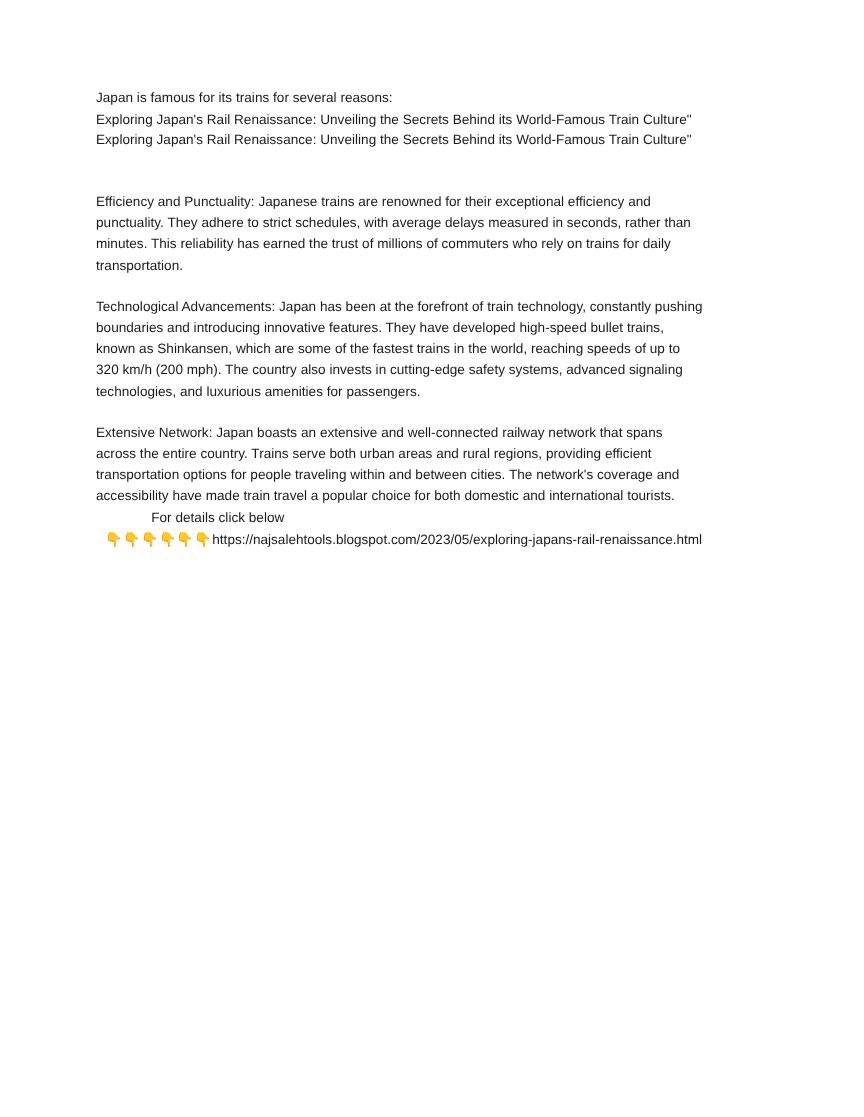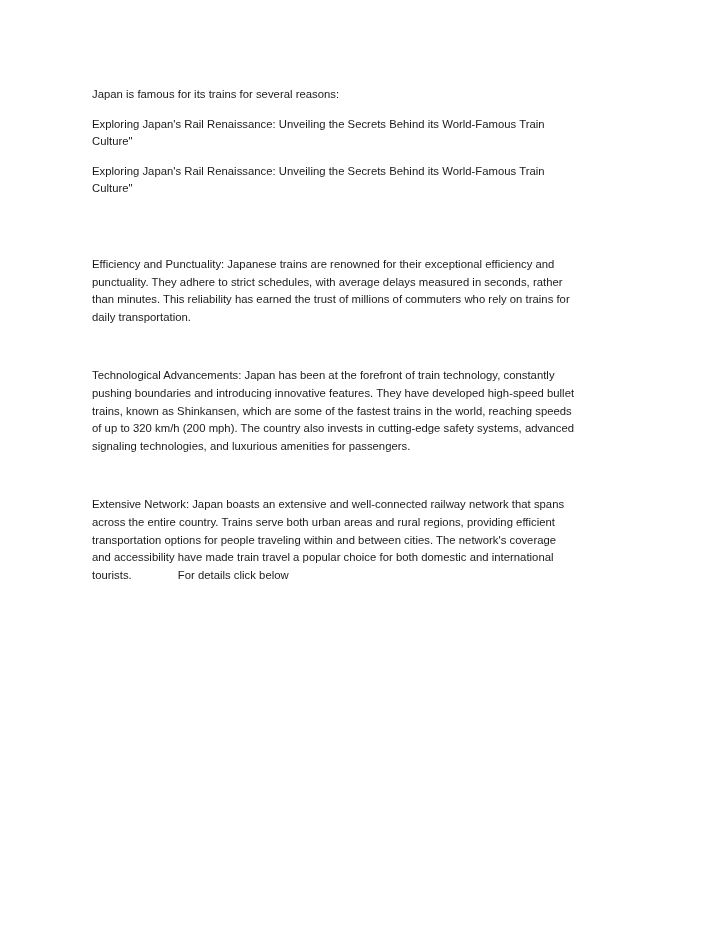--- a/index.html
+++ b/index.html
@@ -24,21 +24,21 @@
   .doc-body {
     position: absolute;
     left: 80px;
     top: 74px;
     width: 508px;
   }
   .para {
     font-size: 11.3px;
     line-height: 17.6px;
     color: #1a1a1a;
-    margin: 12px;
+    margin: 0;
     text-align: left;
     letter-spacing: 0.02px;
   }
   .gap-lg {
     height: 34px;
   }
   .gap-md {
     height: 17px;
   }
   .link-line {
@@ -76,15 +76,16 @@
     <p class="para">Efficiency and Punctuality: Japanese trains are renowned for their exceptional efficiency and punctuality. They adhere to strict schedules, with average delays measured in seconds, rather than minutes. This reliability has earned the trust of millions of commuters who rely on trains for daily transportation.</p>
 
     <div class="gap-md"></div>
 
     <p class="para">Technological Advancements: Japan has been at the forefront of train technology, constantly pushing boundaries and introducing innovative features. They have developed high-speed bullet trains, known as Shinkansen, which are some of the fastest trains in the world, reaching speeds of up to 320 km/h (200 mph). The country also invests in cutting-edge safety systems, advanced signaling technologies, and luxurious amenities for passengers.</p>
 
     <div class="gap-md"></div>
 
     <p class="para"><span>Extensive Network: Japan boasts an extensive and well-connected railway network that spans across the entire country. Trains serve both urban areas and rural regions, providing efficient transportation options for people traveling within and between cities. The network's coverage and accessibility have made train travel a popular choice for both domestic and international tourists.</span><span class="inline-indent"></span><span>For details click below</span></p>
 
+    <p class="link-line"><span class="emoji-run">👇👇👇👇👇👇</span><span class="url-text">https://najsalehtools.blogspot.com/2023/05/exploring-japans-rail-renaissance.html</span></p>
 
   </div>
 </div>
 
 </body></html>

